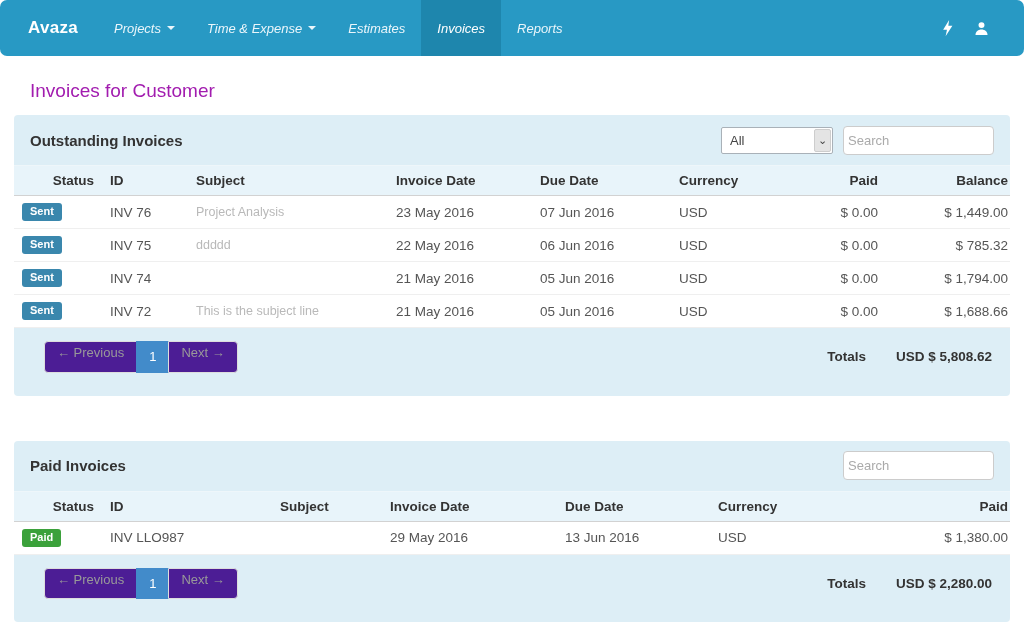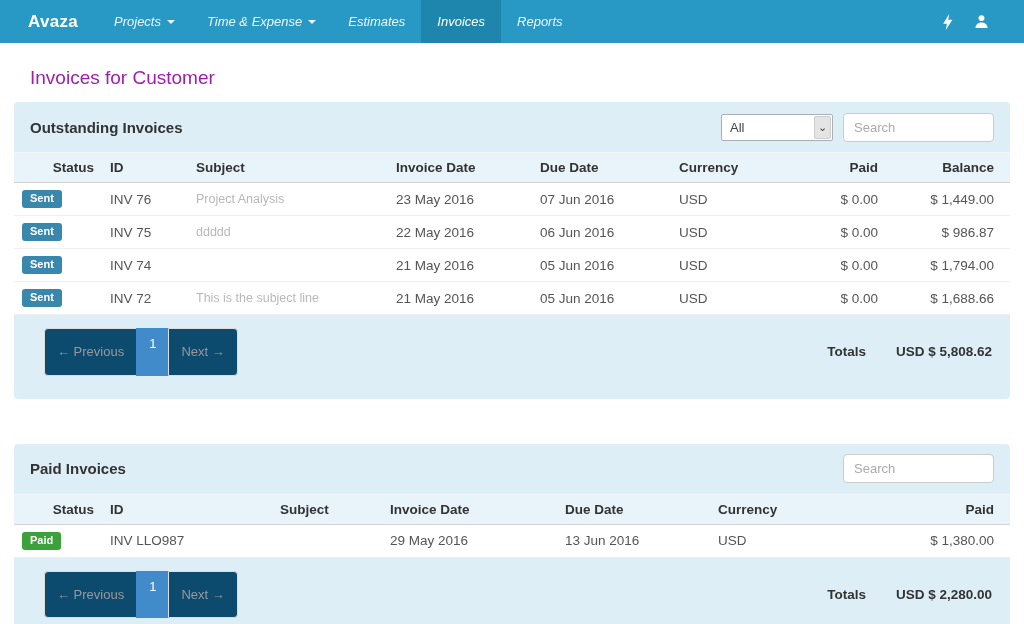--- a/index.html
+++ b/index.html
@@ -4,21 +4,21 @@
 <style>
   :root{
     --nav:#2899c4; --nav-active:#1e86ad; --panel:#ddeef6; --thead:#e8f4fa;
     --badge-sent:#3a87ad; --badge-paid:#3ba13b; --pg-active:#428bca;
   }
   *{box-sizing:border-box; margin:0; padding:0;}
   html,body{width:1024px; height:624px; overflow:hidden;}
   body{font-family:"Liberation Sans","DejaVu Sans",sans-serif; background:#fff; color:#555;}
 
   
-  .navbar{height:43px; background:var(--nav); display:flex; align-items:stretch; color:#fff;}
+  .navbar{height:56px; background:var(--nav); display:flex; align-items:stretch; color:#fff;border-radius:7px;}
   .brand{display:flex; align-items:center; font-size:17px; font-weight:bold; padding:0 20px 0 28px; letter-spacing:.3px; cursor:pointer;}
   .nav-items{display:flex; align-items:stretch;font-style:italic;}
   .nav-item{display:flex; align-items:center; padding:0 16px; font-size:13px; color:#eaf6fb; text-decoration:none; cursor:pointer; white-space:nowrap;}
   .nav-item.active{background:var(--nav-active); color:#fff;}
   .caret{display:inline-block; width:0; height:0; border-left:4px solid transparent; border-right:4px solid transparent; border-top:4px solid #eaf6fb; margin-left:6px;}
   .nav-right{margin-left:auto; display:flex; align-items:center; padding-right:26px;}
   .nav-icon{display:flex; align-items:center; justify-content:center; width:34px; height:43px; cursor:pointer;}
 
   
   .page-title{font-size:19px; color:#a21caf; padding:24px 30px 13px; font-weight:normal;}
@@ -28,39 +28,39 @@
 
   .panel-header{height:50px; display:flex; align-items:center; padding:0 16px;}
   .panel-title{font-size:15px; font-weight:bold; color:#333;}
   .panel-controls{margin-left:auto; display:flex; align-items:center; gap:10px;}
 
   
   .select-box{width:112px; height:27px; background:#fff; border:1px solid #a9b1b8; border-radius:2px; display:flex; align-items:center; cursor:pointer;}
   .select-value{font-size:13px; color:#444; padding-left:8px; flex:1;}
   .select-arrow{width:17px; height:23px; margin-right:1px; background:#e4e4e4; border:1px solid #cdcdcd; border-radius:2px; display:flex; align-items:center; justify-content:center; color:#444; font-size:11px; line-height:1;}
 
-  .search-input{width:151px; height:29px; border:1px solid #ccc; border-radius:4px; padding:0 10px; font-size:13px; color:#555; outline:none; font-family:inherit;}
+  .search-input{width:151px; height:29px; border:1px solid #ccc; border-radius:4px; padding:0 4px; font-size:13px; color:#555; outline:none; font-family:inherit;}
   .search-input::placeholder{color:#aaa;}
 
   
   table{width:100%; border-collapse:collapse; font-size:13.5px;}
   thead th{background:var(--thead); text-align:left; font-weight:bold; color:#333; padding:7px 8px; border-bottom:1px solid #d2d2d2; border-top:1px solid #eef6fa;}
   thead th.num, td.num-cell{text-align:right;}
   thead th:first-child{padding-left:8px;text-align:right;}
-  thead th:last-child, td:last-child{padding-right:16px;}
+  thead th:last-child, td:last-child{padding-right:2px;}
   tbody td{background:#fff; padding:7px 8px; border-bottom:1px solid #efefef; color:#555;}
   td.subject-cell{color:#b9b9b9; font-size:12.5px;}
   .badge{display:inline-block; font-size:11px; font-weight:bold; color:#fff; padding:3px 8px 4px; border-radius:3px; line-height:1;}
   .badge-sent{background:var(--badge-sent);}
   .badge-paid{background:var(--badge-paid);}
 
   
   .panel-footer{display:flex; align-items:center; padding:13px 18px 23px 30px;}
   .pagination{display:flex;}
-  .page-btn{background:#0c4a6e; border:1px solid #ddd; color:#999; font-size:13px; padding:15px 12px; text-decoration:none; margin-left:-1px; cursor:pointer; line-height:1.2;}
+  .page-btn{background:#4c1d95; border:1px solid #ddd; color:#999; font-size:13px; padding:3px 12px; text-decoration:none; margin-left:-1px; cursor:pointer; line-height:1.2;}
   .page-btn:first-child{border-radius:4px 0 0 4px; margin-left:0;}
   .page-btn:last-child{border-radius:0 4px 4px 0;}
   .page-btn.active{background:var(--pg-active); border-color:var(--pg-active); color:#fff; padding:7px 12px;}
   .totals{margin-left:auto; display:flex; align-items:center; font-weight:bold; color:#333; font-size:13.5px;}
   .totals-label{margin-right:30px;}
 </style>
 </head>
 <body>
 
 <div class="navbar">
@@ -147,21 +147,21 @@
           <td class="num-cell">$ 1,449.00</td>
         </tr>
         <tr>
           <td><span class="badge badge-sent">Sent</span></td>
           <td>INV 75</td>
           <td class="subject-cell">ddddd</td>
           <td>22 May 2016</td>
           <td>06 Jun 2016</td>
           <td>USD</td>
           <td class="num-cell">$ 0.00</td>
-          <td class="num-cell">$ 986.87</td>
+          <td class="num-cell">$ 785.32</td>
         </tr>
         <tr>
           <td><span class="badge badge-sent">Sent</span></td>
           <td>INV 74</td>
           <td class="subject-cell"></td>
           <td>21 May 2016</td>
           <td>05 Jun 2016</td>
           <td>USD</td>
           <td class="num-cell">$ 0.00</td>
           <td class="num-cell">$ 1,794.00</td>

